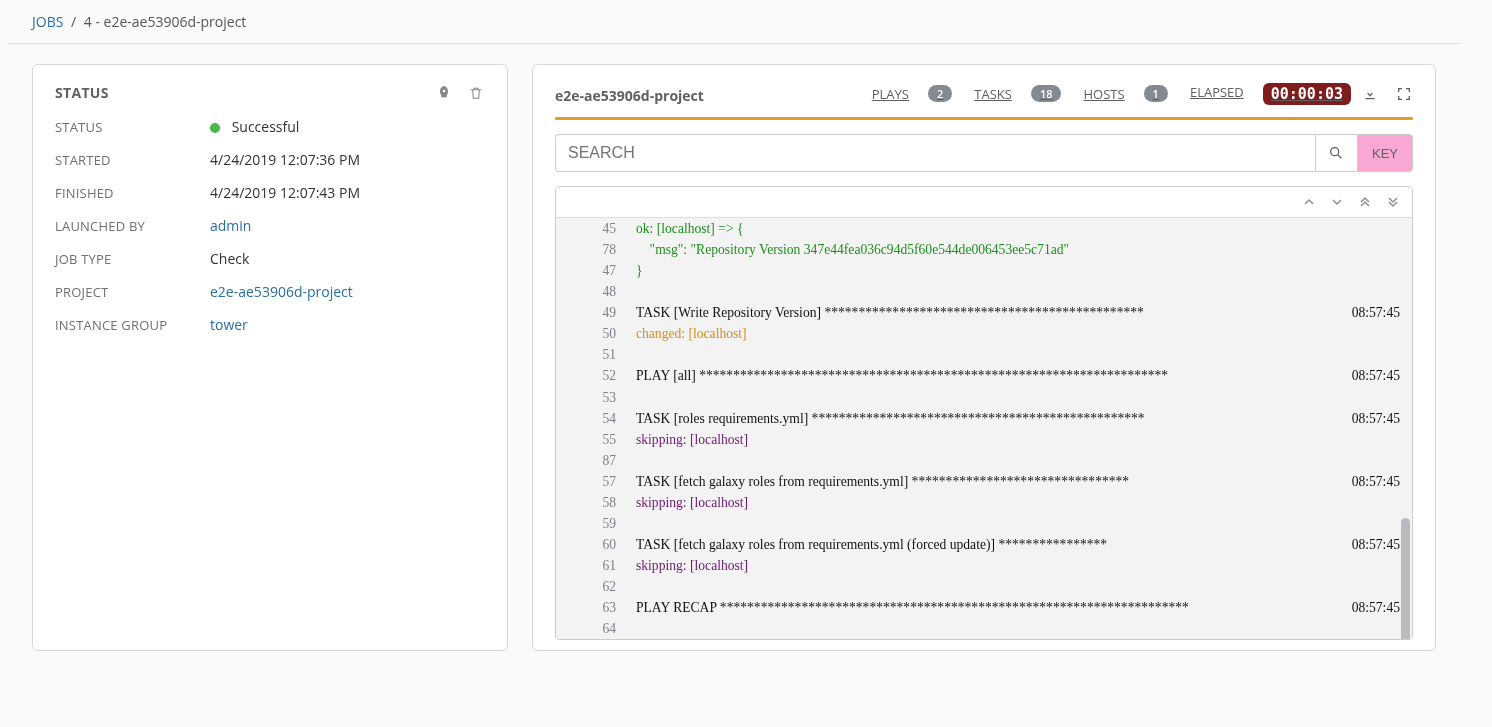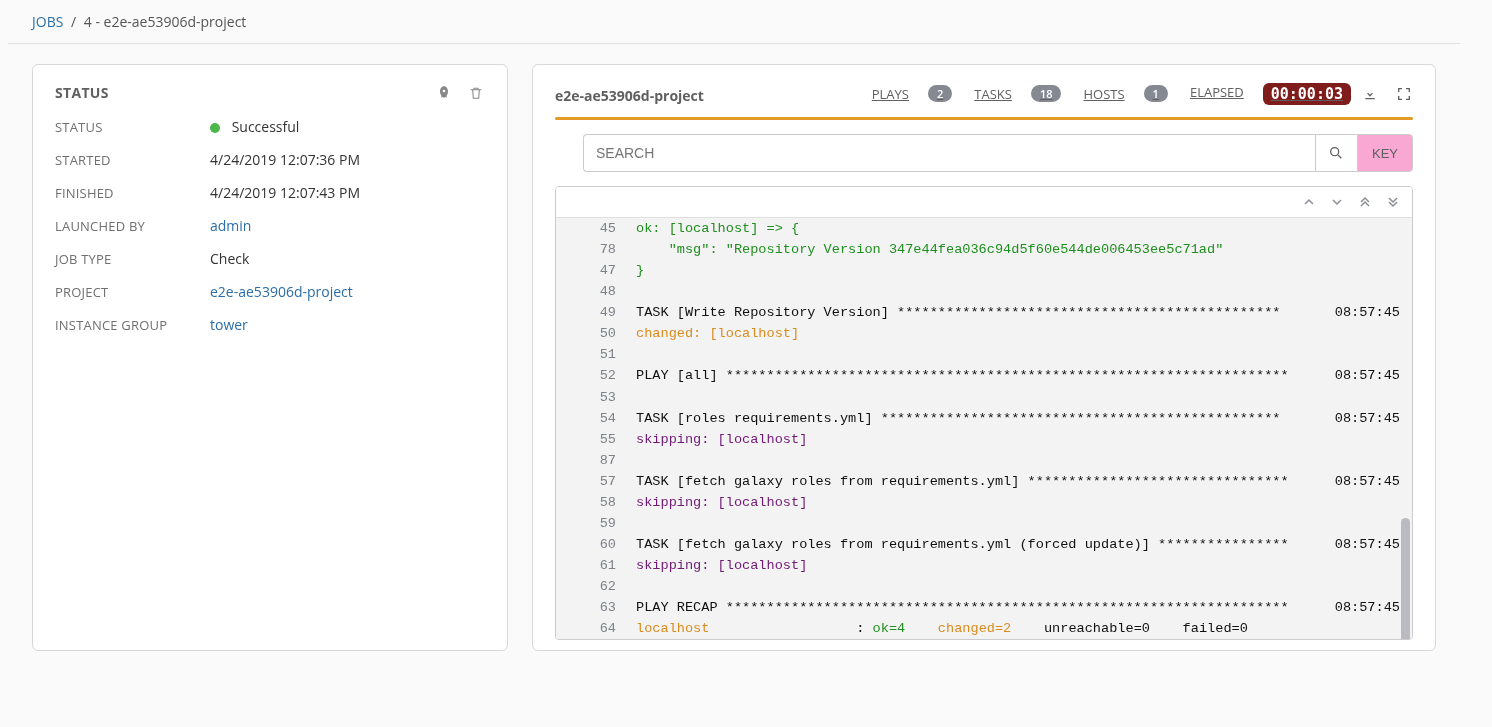--- a/index.html
+++ b/index.html
@@ -42,29 +42,29 @@
   .out-title { font-weight:700; color:#606060; }
   .out-stats { display:flex; align-items:center; gap:22px; color:#606060; font-size:13px; }
   .stat { display:flex; align-items:flex-start; gap:19px;text-decoration:underline; }
   .badge { background:#848992; color:#fff; border-radius:10px; padding:1px 9px; font-size:11px; font-weight:600; }
   .badge.dark { background:#7f1d1d; font-family:monospace; font-size:15px; padding:2px 8px;border-radius:6px; }
   .out-actions { display:flex; align-items:center; gap:16px; color:#606060; margin-left:10px; }
   .out-actions .icon-btn { color:#606060; }
   .hr-accent { height:3px; background:#e39a27; border:0; margin:6px 0 14px 0; border-radius:2px; }
 
   .search-row { display:flex; margin-bottom:14px; }
-  .search-input { flex:1; border:1px solid #ccc; border-right:none; border-radius:4px 0 0 4px; padding:8px 12px; font-size:14px; color:#1d4ed8; height:38px;margin-left:28px; }
+  .search-input { flex:1; border:1px solid #ccc; border-right:none; border-radius:4px 0 0 4px; padding:8px 12px; font-size:16px; color:#1d4ed8; height:38px; }
   .search-btn { width:42px; border:1px solid #ccc; border-right:none; background:#fff; display:flex; align-items:center; justify-content:center; cursor:pointer; color:#606060; }
   .key-btn { border:1px solid #ccc; background:#f9a8d4; padding:0 14px; border-radius:0 4px 4px 0; color:#606060; font-size:13px; cursor:pointer; }
 
   .output-wrap { border:1px solid #ccc; border-radius:4px; overflow:hidden; position:relative; flex:1; display:flex; flex-direction:column; }
   .out-nav { display:flex; justify-content:flex-end; gap:10px; padding:6px 10px; border-bottom:1px solid #e0e0e0; background:#fff; }
   .out-nav .icon-btn { color:#8a8f96; }
   .output-body { background:#f3f3f3; font-family: "SFMono-Regular", Consolas, "Liberation Mono", Menlo, monospace; font-size:13.6px; line-height:1.55; overflow-x:auto; position:relative; }
-  .line { display:flex; white-space:pre; }
+  .line { display:flex; white-space:pre;font-family:Liberation Serif, serif; }
   .ln { width:72px; text-align:right; padding:0 12px 0 0; color:#7d828a; background:#f3f3f3; user-select:none; flex-shrink:0; }
   .txt { flex:1; padding:0 6px 0 8px; color:#111; }
   .ts { padding:0 12px 0 6px; color:#111; }
   .c-ok { color:#1f8f1f; }
   .c-changed { color:#d98c1e; }
   .c-skip { color:#701a75; }
   
   .sb-thumb { position:absolute; right:2px; top:300px; width:9px; height:140px; background:#b9bbc0; border-radius:5px; }
 </style>
 </head>
@@ -216,20 +216,20 @@
             <div class="line"><div class="ln">54</div><div class="txt">TASK [roles requirements.yml] *************************************************</div><div class="ts">08:57:45</div></div>
             <div class="line"><div class="ln">55</div><div class="txt"><span class="c-skip">skipping: [localhost]</span></div><div class="ts"></div></div>
             <div class="line"><div class="ln">87</div><div class="txt"></div><div class="ts"></div></div>
             <div class="line"><div class="ln">57</div><div class="txt">TASK [fetch galaxy roles from requirements.yml] ********************************</div><div class="ts">08:57:45</div></div>
             <div class="line"><div class="ln">58</div><div class="txt"><span class="c-skip">skipping: [localhost]</span></div><div class="ts"></div></div>
             <div class="line"><div class="ln">59</div><div class="txt"></div><div class="ts"></div></div>
             <div class="line"><div class="ln">60</div><div class="txt">TASK [fetch galaxy roles from requirements.yml (forced update)] ****************</div><div class="ts">08:57:45</div></div>
             <div class="line"><div class="ln">61</div><div class="txt"><span class="c-skip">skipping: [localhost]</span></div><div class="ts"></div></div>
             <div class="line"><div class="ln">62</div><div class="txt"></div><div class="ts"></div></div>
             <div class="line"><div class="ln">63</div><div class="txt">PLAY RECAP *********************************************************************</div><div class="ts">08:57:45</div></div>
-            <div class="line"><div class="ln">64</div><div class="txt"><span class="c-changed">localhost</span>                  : <span class="c-ok">ok=4</span>    <span class="c-changed">changed=2</span>    unreachable=0    failed=0   </div><div class="ts"></div></div>
+            <div class="line"><div class="ln">64</div><div class="ts"></div></div>
             <div class="sb-thumb"></div>
         </div>
       </div>
     </div>
 
   </div>
 </div>
 
 </body></html>

